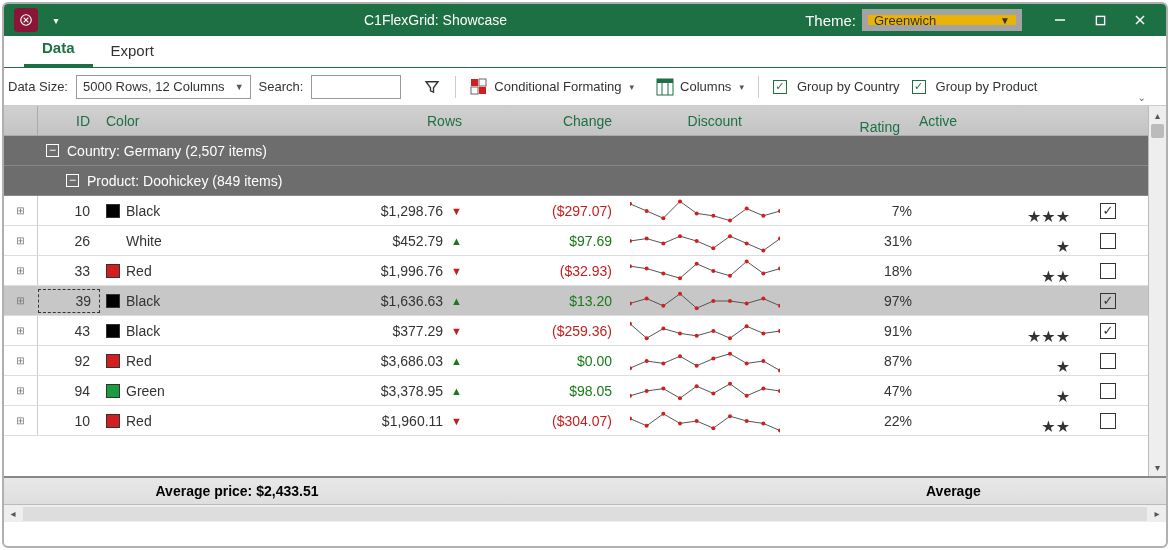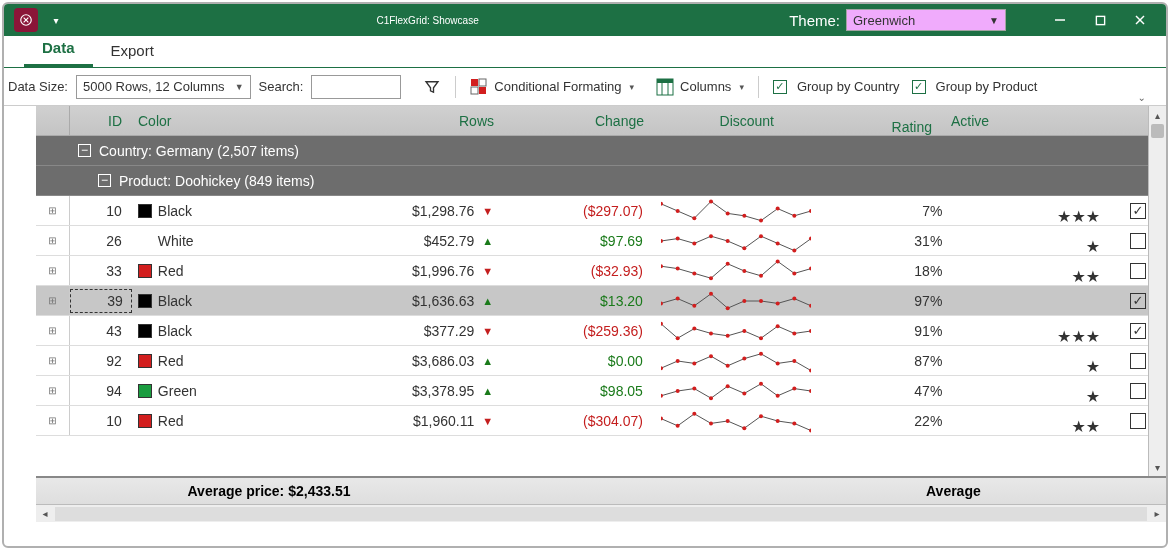--- a/index.html
+++ b/index.html
@@ -2,37 +2,37 @@
 <html><head>
 <meta charset="utf-8">
 <style>
 * { box-sizing: border-box; margin: 0; padding: 0; font-family: "Segoe UI", Arial, sans-serif; }
 body { background: #fff; width: 1170px; height: 550px; overflow: hidden; }
 .app-frame { border: 2px solid #b0b0b0; border-radius: 6px; width: 1166px; height: 546px; margin: 2px; overflow: hidden; background: #fff; }
 .title-bar { height: 32px; background: #1d7044; display: flex; align-items: center; padding: 0 6px; color: #fff; font-size: 14px; }
 .app-logo { width: 24px; height: 24px; background: #8a1538; border-radius: 4px; display: flex; align-items: center; justify-content: center; margin-left: 4px; position: relative; }
 .app-logo svg { width:14px; height:14px; }
 .qat-btn { width: 20px; height: 20px; margin-left: 8px; display:flex; align-items:center; justify-content:center; color:#fff; font-size:10px; }
-.title-text { flex: 1; text-align: center; font-size: 10px; font-weight: 400; }
+.title-text { flex: 1; text-align: center; font-size: 14px; font-weight: 400; }
 .theme-label { font-size: 15px; margin-right: 6px; }
-.theme-select { width: 160px; height: 22px; background:#f0abfc; border:1px solid #a3a3a3; display:flex; align-items:center; padding:0 6px; color:#333; font-size:13px; justify-content:space-between; margin-right: 34px;}
+.theme-select { width: 160px; height: 22px; background:#eab308; border:6px solid #a3a3a3; display:flex; align-items:center; padding:0 6px; color:#333; font-size:13px; justify-content:space-between; margin-right: 18px;}
 .win-btn { width: 40px; height: 28px; display:flex; align-items:center; justify-content:center; color:#fff; font-size:13px; }
 .tabs-row { height: 32px; display:flex; align-items:flex-end; border-bottom: 1px solid #1d7044; background:#fff; padding-left: 20px; }
 .tab { padding: 6px 18px 8px 18px; font-size: 15px; color: #333; cursor:pointer;}
 .tab.active { color: #1d7044; font-weight: 700; border-bottom: 3px solid #1d7044; }
 .toolbar { height: 38px; display:flex; align-items:center; padding: 0 4px; border-bottom: 1px solid #ccc; font-size: 13px; color:#333; gap: 8px; }
 .tb-label { font-size: 13px; color:#333; }
 .tb-select { height: 24px; border:1px solid #999; padding:0 6px; display:flex; align-items:center; gap: 8px; font-size:13px; background:#fff;}
 .tb-input { height: 24px; width: 90px; border:1px solid #999; background:#fff; }
 .tb-icon-btn { display:flex; align-items:center; gap:6px; padding:2px 2px; font-size:13px; color:#333; cursor:pointer;}
 .divider { width:1px; height:22px; background:#ccc; margin: 0 4px; }
 .tb-down { font-size:9px; color:#555; margin-left:2px;}
 .checkbox { width:14px; height:14px; border:1px solid #1d7044; display:inline-flex; align-items:center; justify-content:center; font-size:11px; color:#1d7044; margin-right:4px;}
 .expand-arrow { position:absolute; right: 20px; bottom: 2px; font-size:10px; color:#666;}
-.grid-container { position:relative; height: 414px; padding-left: 32px; }
+.grid-container { position:relative; height: 414px; }
 .grid-header { height: 30px; background: linear-gradient(#d0d0d0,#c4c4c4); border-bottom: 1px solid #aaa; display:flex; align-items:center; font-size:14px; color:#1d7044; font-weight:500; }
 .col { display:flex; align-items:center; padding: 0 6px; height:100%; }
 .c-exp { width: 34px; justify-content:center; border-right:1px solid #aaa; }
 .c-id { width: 62px; justify-content:flex-end; padding-right:10px;}
 .c-color { width: 160px; }
 .c-price { width: 210px; justify-content:flex-end; padding-right:8px;}
 .c-change { width: 150px; justify-content:flex-end; padding-right:8px;}
 .c-history { width: 170px; justify-content:center;}
 .c-discount { width: 140px; justify-content:flex-end; padding-right:18px;}
 .c-rating { width: 150px; justify-content:flex-end; padding-right:10px;margin-top:12px;}

